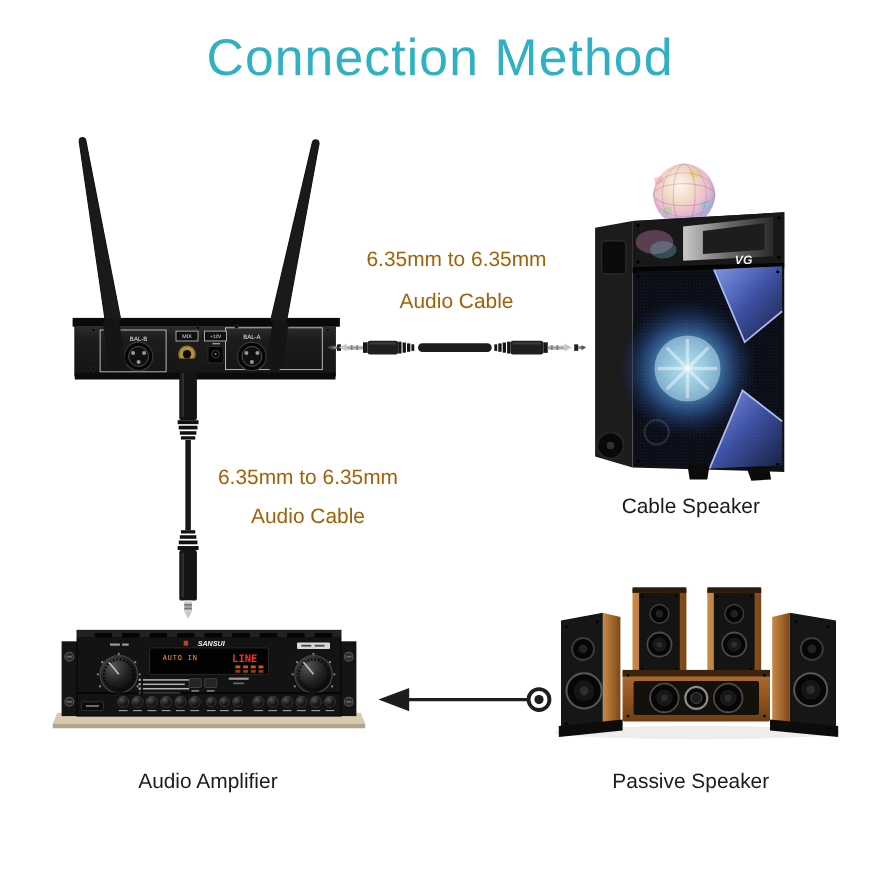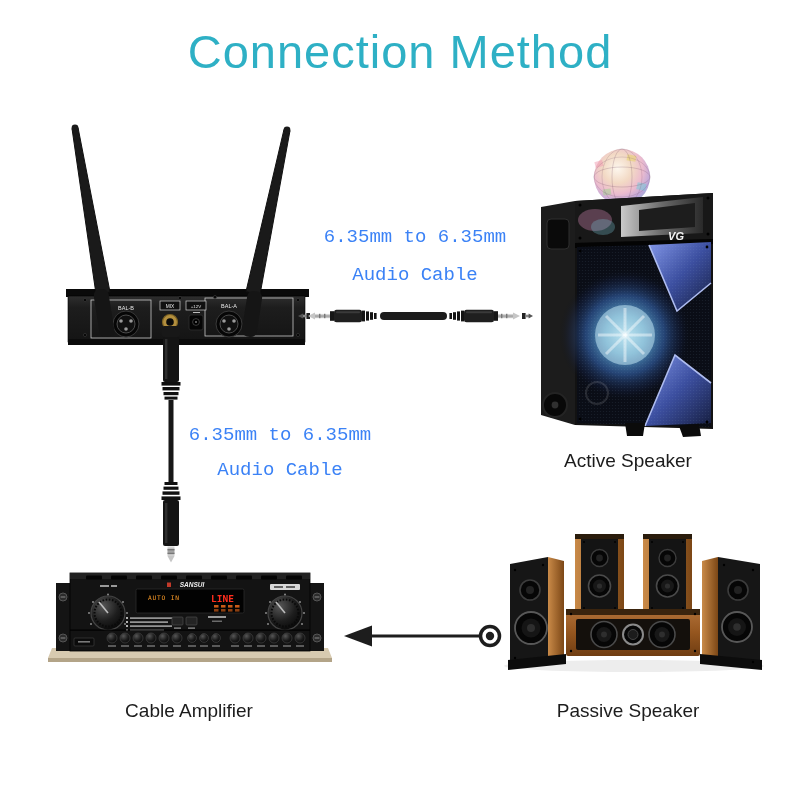--- a/index.html
+++ b/index.html
@@ -1,21 +1,21 @@
 <!DOCTYPE html>
 <html><head>
 <meta charset="utf-8">
 <style>
   html,body{margin:0;padding:0;background:#fff;}
   .stage{position:relative;width:800px;height:800px;background:#fff;overflow:hidden;
          font-family:"Liberation Sans",sans-serif;}
   .title{position:absolute;left:0;top:24px;width:800px;text-align:center;margin:0;
          font-size:47px;font-weight:400;letter-spacing:1px;color:#2eb0c5;}
   .caption{position:absolute;width:220px;text-align:center;font-size:19px;color:#1c1c1c;}
-  .cablelabel{position:absolute;width:240px;text-align:center;font-size:19px;color:#3b82f6;font-family:Liberation Mono, monospace;}
+  .cablelabel{position:absolute;width:240px;text-align:center;font-size:19px;color:#a16207;}
   svg{position:absolute;overflow:visible;}
   .svgtext{font-family:"Liberation Sans",sans-serif;}
   .ledtext{font-family:"DejaVu Sans Mono",monospace;}
 </style>
 </head>
 <body>
 
 <div class="stage">
 
   <h1 class="title">Connection Method</h1>
@@ -529,17 +529,17 @@
         </g>
     </g>
   </svg>
 
   <div class="cablelabel" style="left:295px;top:226px;">6.35mm to 6.35mm</div>
   <div class="cablelabel" style="left:295px;top:264px;">Audio Cable</div>
 
   <div class="cablelabel" style="left:160px;top:424px;">6.35mm to 6.35mm</div>
   <div class="cablelabel" style="left:160px;top:459px;">Audio Cable</div>
 
-  <div class="caption" style="left:518px;top:450px;">Active Speaker</div>
-  <div class="caption" style="left:79px;top:700px;">Cable Amplifier</div>
+  <div class="caption" style="left:518px;top:450px;">Cable Speaker</div>
+  <div class="caption" style="left:79px;top:700px;">Audio Amplifier</div>
   <div class="caption" style="left:518px;top:700px;text-align:center;">Passive Speaker</div>
 
 </div>
 
 </body></html>

